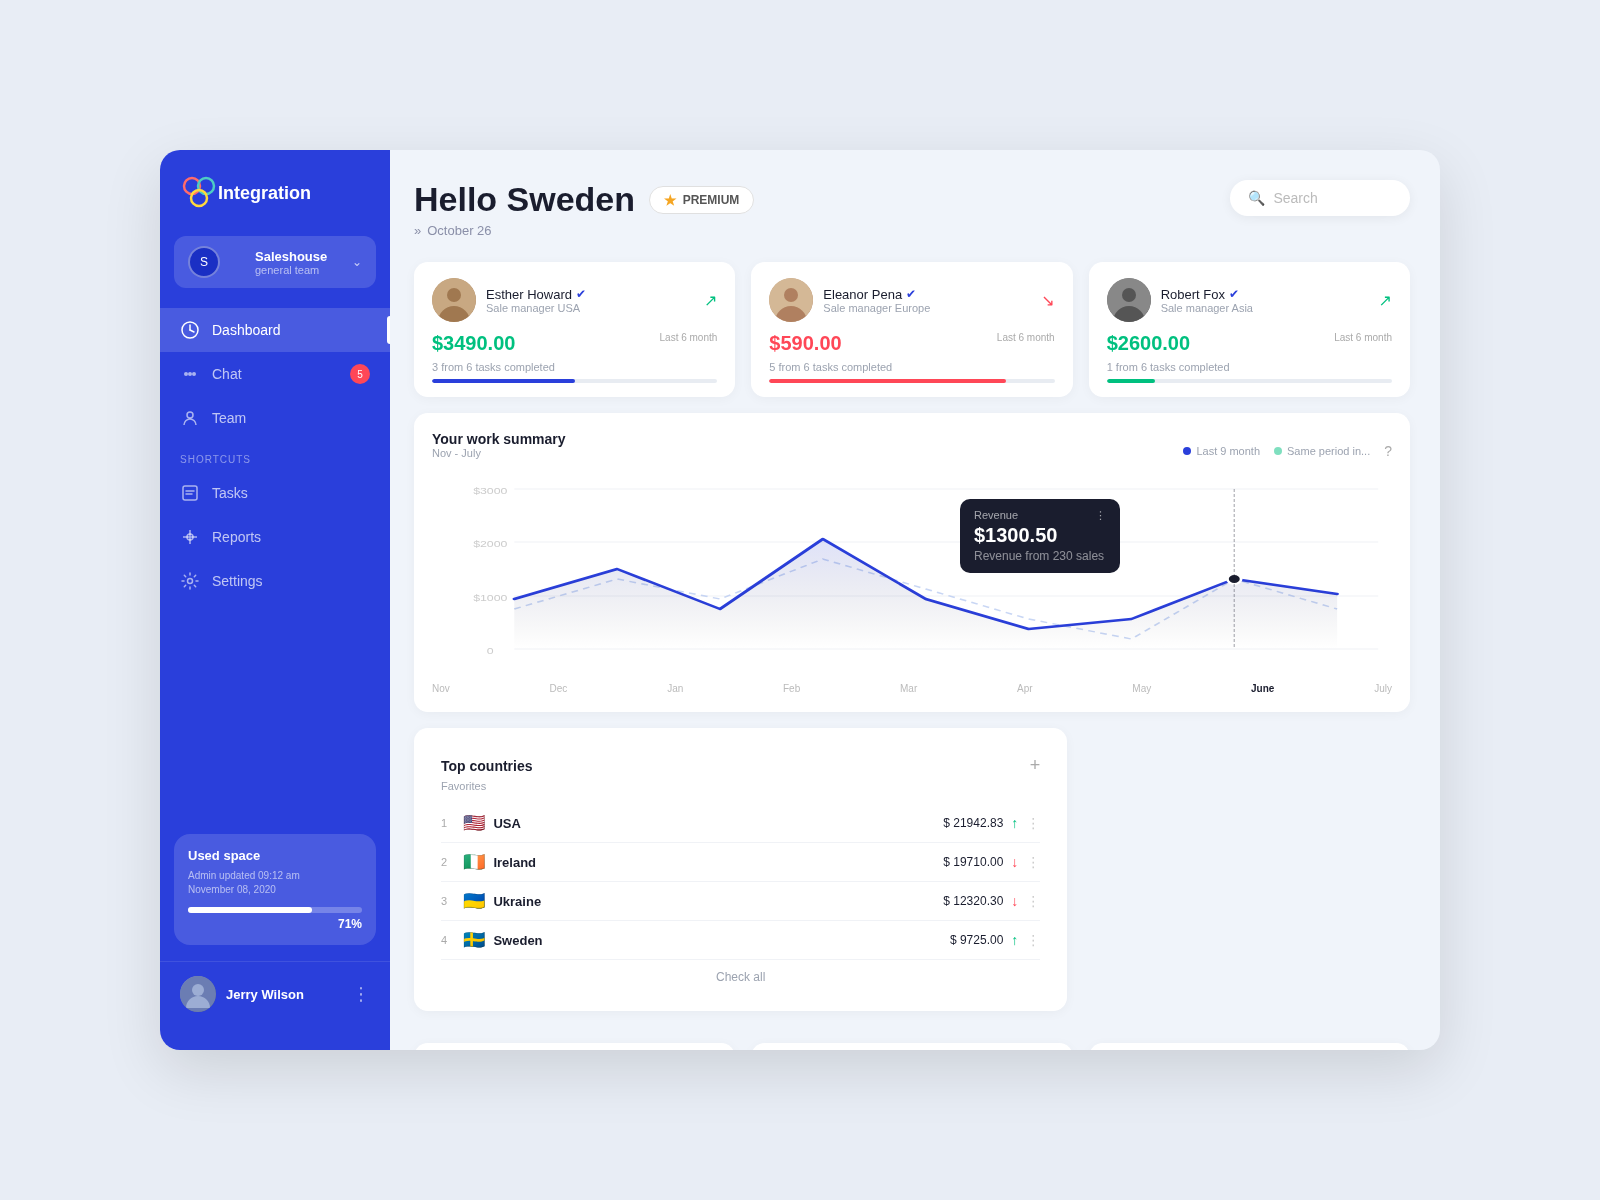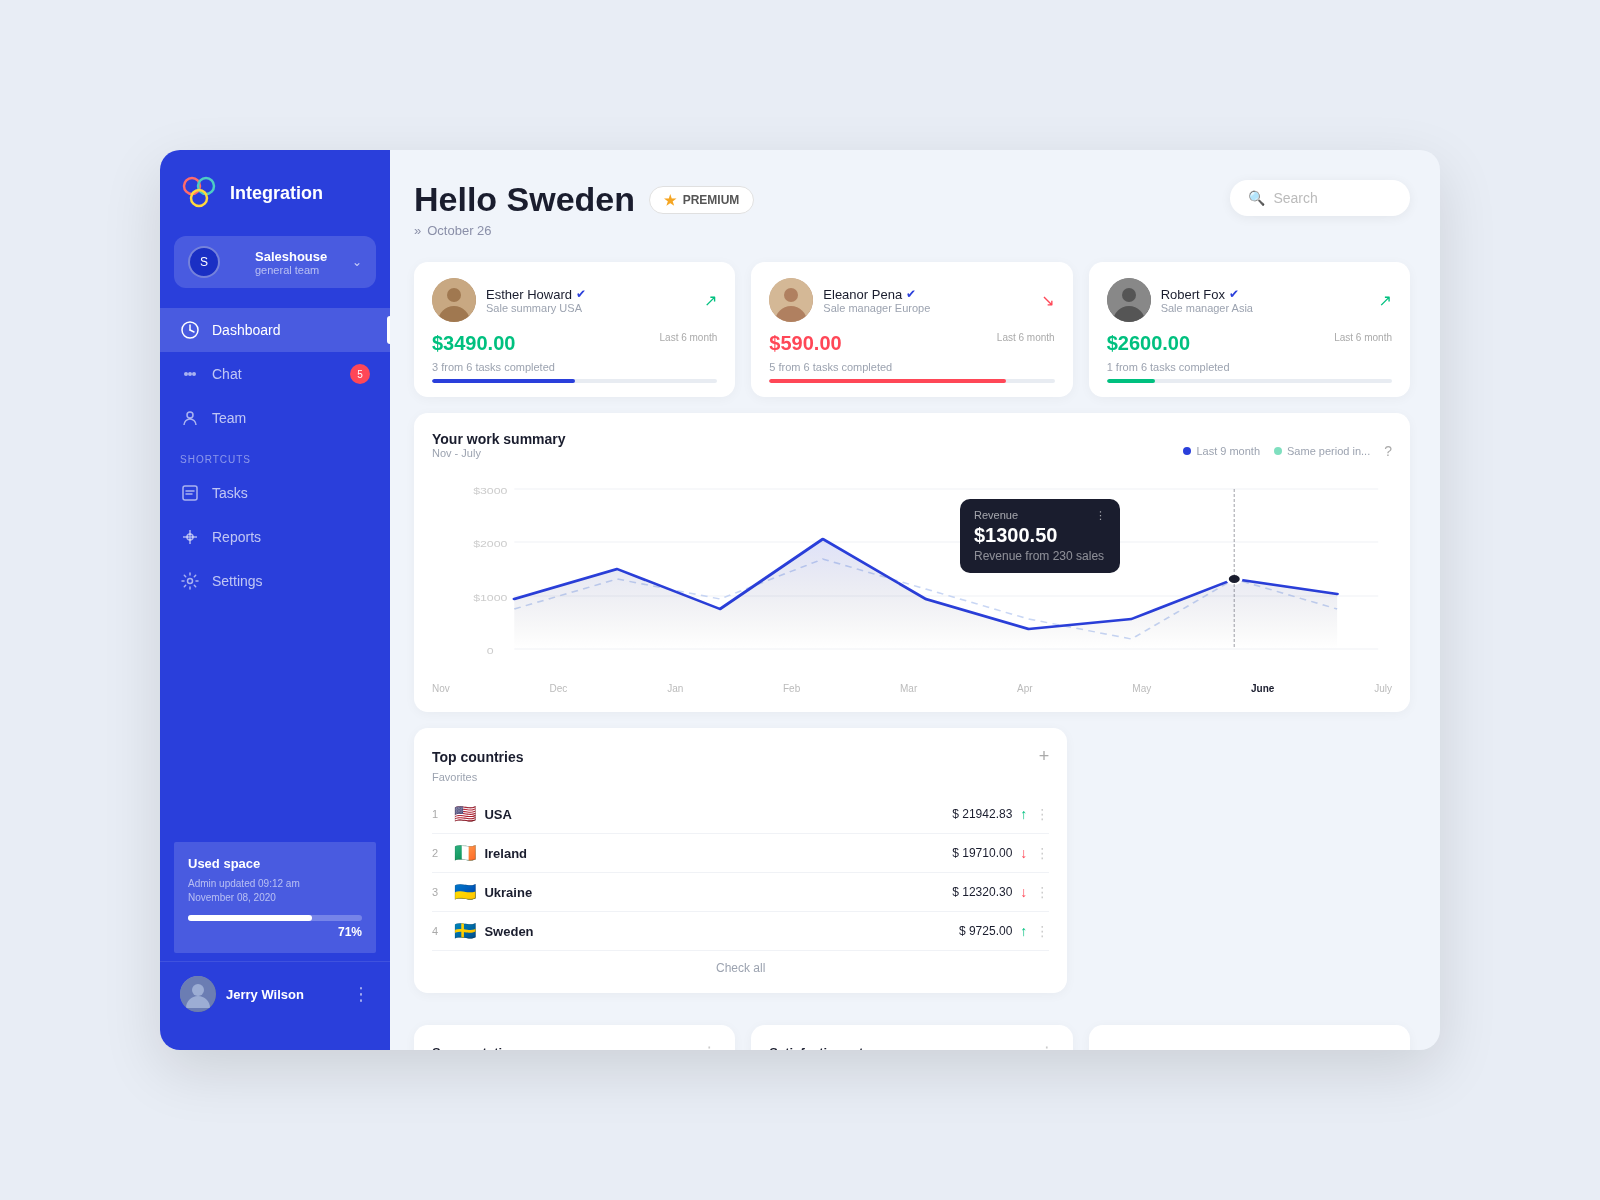--- a/index.html
+++ b/index.html
@@ -29,21 +29,20 @@
       background: #2a3fdb;
       display: flex;
       flex-direction: column;
       padding: 24px 0;
       flex-shrink: 0;
     }
 
     .sidebar-logo {
       display: flex;
       align-items: center;
-      gap: 12px;
       padding: 0 20px 24px;
     }
 
     .logo-icon {
       width: 38px;
       height: 38px;
       position: relative;
     }
 
     .sidebar-title {
@@ -136,23 +135,23 @@
     .shortcuts-label {
       padding: 14px 20px 6px;
       font-size: 10px;
       font-weight: 400;
       color: rgba(255,255,255,0.45);
       letter-spacing: 1px;
       text-transform: uppercase;
     }
 
     .used-space-card {
-      margin: 8px 14px;
+      margin: 16px 14px;
       background: rgba(255,255,255,0.15);
-      border-radius: 2px;
+      border-radius: 16px;
       padding: 14px;
     }
 
     .used-space-title { color: #fff; font-size: 13px; font-weight: 600; margin-bottom: 6px; }
     .used-space-sub { color: rgba(255,255,255,0.6); font-size: 10px; line-height: 1.4; }
     .progress-bar-bg {
       background: rgba(255,255,255,0.25);
       border-radius: 4px;
       height: 6px;
       margin-top: 10px;
@@ -360,21 +359,21 @@
       font-size: 10px;
       color: #bbb;
     }
 
     .chart-x-labels span.active { color: #1a1d2e; font-weight: 700; }
 
     
     .countries-card {
       background: #fff;
       border-radius: 14px;
-      padding: 18px;
+      padding: 27px;
       box-shadow: 0 2px 12px rgba(0,0,0,0.04);
     }
 
     .countries-header {
       display: flex;
       align-items: center;
       justify-content: space-between;
       margin-bottom: 4px;
     }
     .countries-title { font-size: 14px; font-weight: 700; color: #1a1d2e; }
@@ -597,21 +596,21 @@
               <circle cx="22" cy="22" r="22" fill="#c8a882"></circle>
               <circle cx="22" cy="17" r="7" fill="#a07850"></circle>
               <path d="M6 44c0-8.8 7.2-16 16-16s16 7.2 16 16" fill="#a07850"></path>
             </svg>
           </div>
           <div class="manager-info">
             <div class="manager-name">
               <span>Esther Howard</span>
               <span class="verified-icon">✔</span>
             </div>
-            <div class="manager-role">Sale summary USA</div>
+            <div class="manager-role">Sale manager USA</div>
           </div>
           <div style="text-align:right;">
             <span class="trend-icon trend-up">↗</span>
           </div>
         </div>
         <div class="manager-amount-row">
           <div>
             <div class="manager-amount amount-green">$3490.00</div>
             <div class="manager-tasks">3 from 6 tasks completed</div>
           </div>

